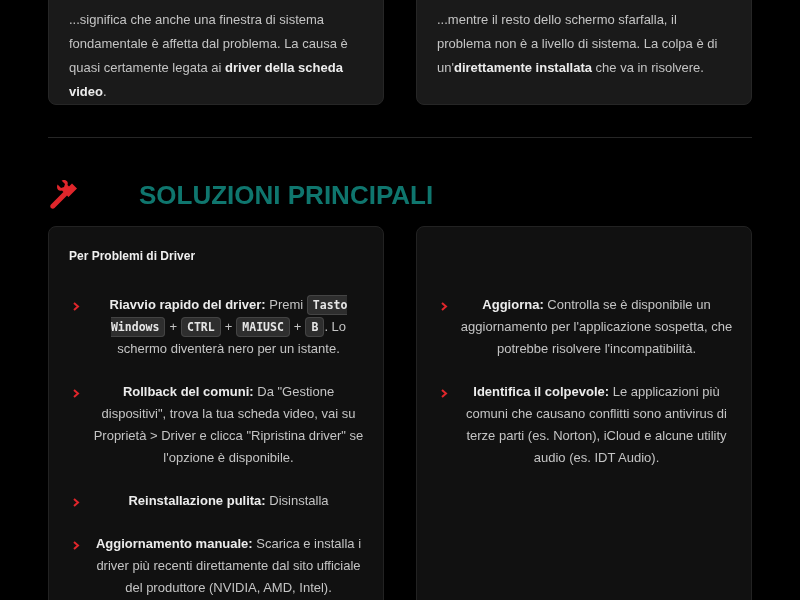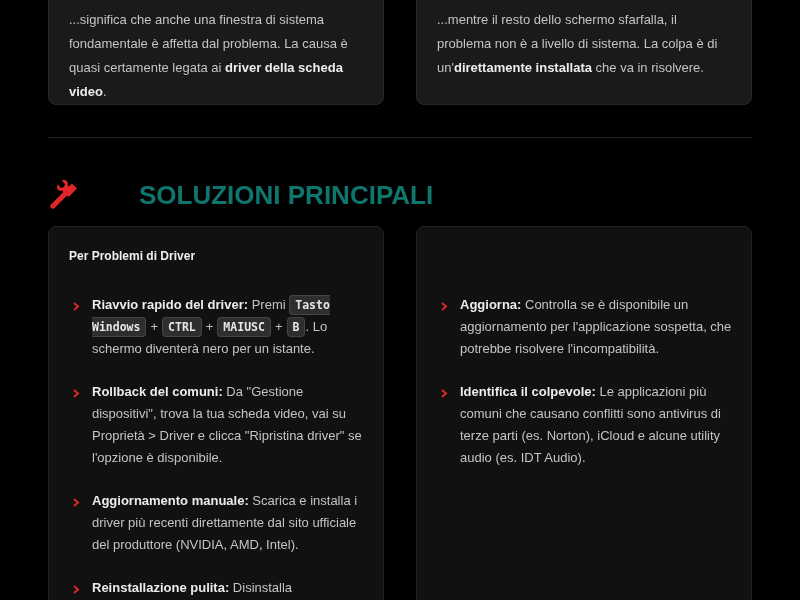--- a/index.html
+++ b/index.html
@@ -41,20 +41,21 @@
     .sol-card.right { left: 416px; }
     .sol-card h3 {
       position: absolute; left: 20px; top: 22px;
       font-size: 12px; font-weight: 700; color: #f0f0f0;
     }
     .sol-card ul { list-style: none; position: absolute; left: 20px; right: 18px; top: 67px; }
     .sol-card li {
       position: relative; padding-left: 23px;
       font-size: 13px; line-height: 22px; color: #c4c4c4;
       margin-bottom: 21px;
+      text-align: center;
     }
     .sol-card li .chev {
       position: absolute; left: 2px; top: 5px; width: 10px; height: 14px;
     }
     kbd {
       font-family: "DejaVu Sans Mono", "Liberation Mono", monospace;
       font-size: 11.5px; font-weight: 700; color: #e6e6e6;
       background: #2e2e2e; border: 1px solid #444; border-radius: 4px;
       padding: 2px 5px;
     }
@@ -91,27 +92,27 @@
     <li>
       <svg class="chev" viewBox="0 0 10 14">
           <path d="M3 4 L7 7.5 L3 11" stroke="#e0262b" stroke-width="2" fill="none"></path>
         </svg>
       <b>Rollback del comuni:</b><span> Da "Gestione dispositivi", trova la tua scheda video, vai su Proprietà &gt; Driver e clicca "Ripristina driver" se l'opzione è disponibile.</span>
     </li>
     <li>
       <svg class="chev" viewBox="0 0 10 14">
           <path d="M3 4 L7 7.5 L3 11" stroke="#e0262b" stroke-width="2" fill="none"></path>
         </svg>
-      <b>Aggiornamento manuale:</b><span> Scarica e installa i driver più recenti direttamente dal sito ufficiale del produttore (NVIDIA, AMD, Intel).</span>
+      <b>Reinstallazione pulita:</b><span> Disinstalla</span>
     </li>
     <li>
       <svg class="chev" viewBox="0 0 10 14">
           <path d="M3 4 L7 7.5 L3 11" stroke="#e0262b" stroke-width="2" fill="none"></path>
         </svg>
-      <b>Reinstallazione pulita:</b><span> Disinstalla</span>
+      <b>Aggiornamento manuale:</b><span> Scarica e installa i driver più recenti direttamente dal sito ufficiale del produttore (NVIDIA, AMD, Intel).</span>
     </li>
   </ul>
 </div>
 
 <div class="card sol-card right">
   <ul>
     <li>
       <svg class="chev" viewBox="0 0 10 14">
           <path d="M3 4 L7 7.5 L3 11" stroke="#e0262b" stroke-width="2" fill="none"></path>
         </svg>

